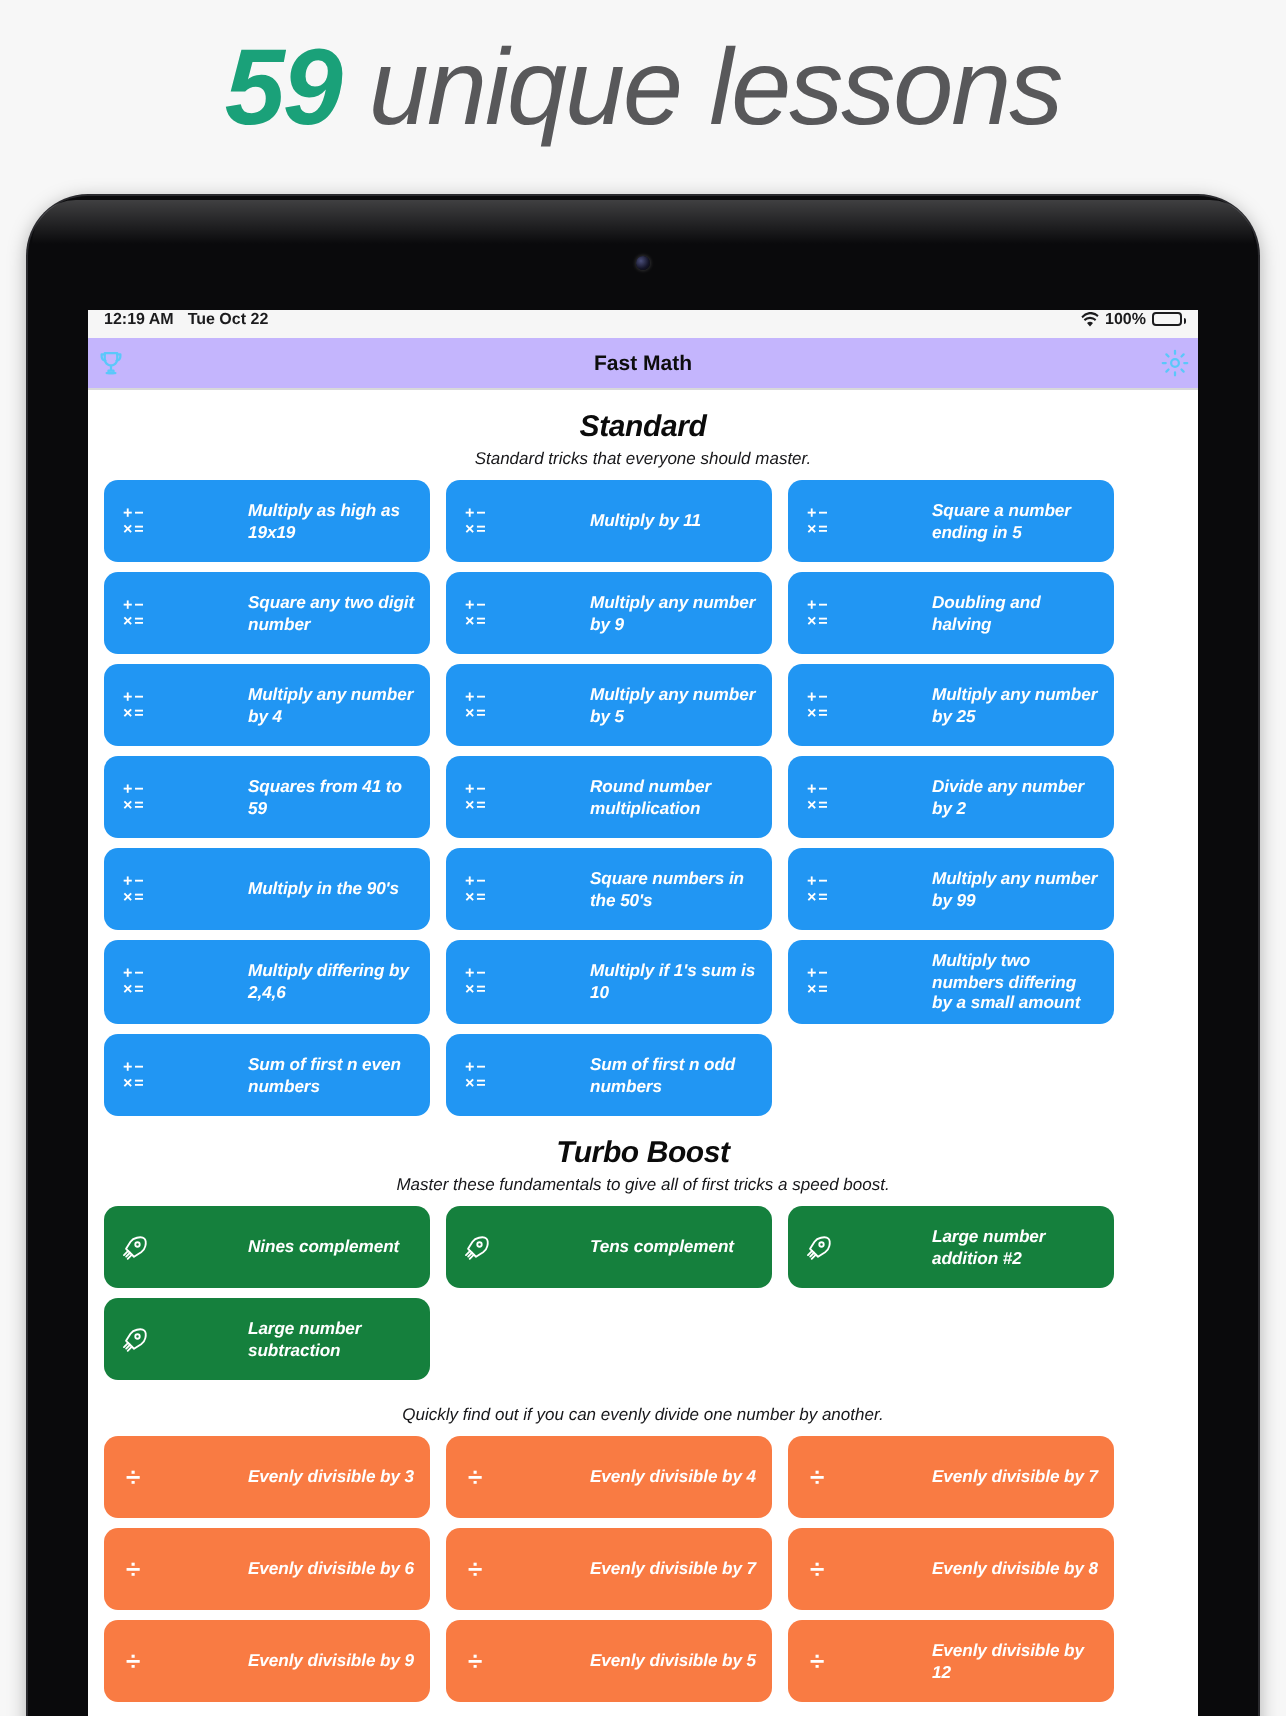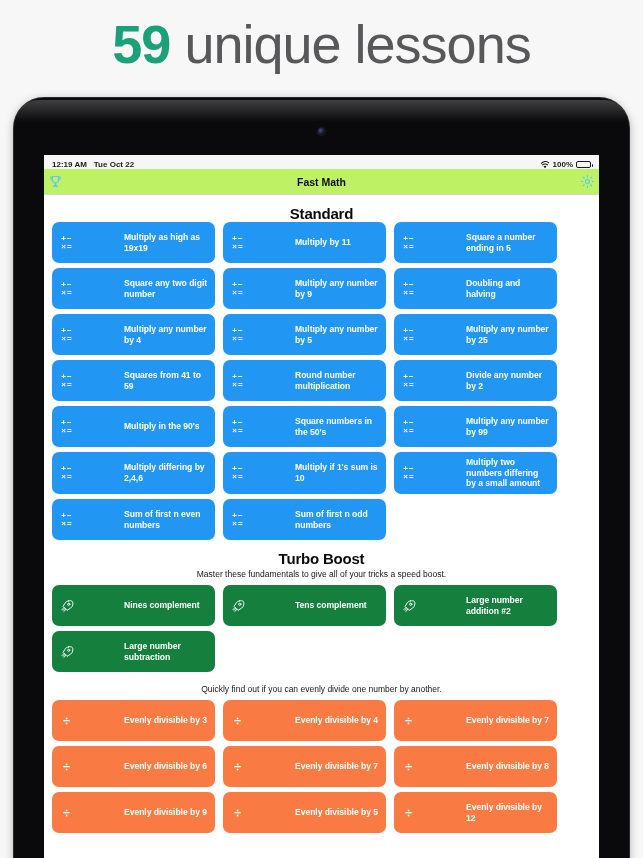--- a/index.html
+++ b/index.html
@@ -11,20 +11,21 @@
     position:relative;
   }
 
   
   .headline {
     height:95px;
     display:flex;
     align-items:center;
     justify-content:center;
     padding-bottom:8px;
+    font-style:italic;
   }
   .headline-text {
     font-size:54px;
     font-weight:400;
     color:#58585a;
     letter-spacing:-1px;
     white-space:nowrap;
   }
   .headline-num {
     font-weight:700;
@@ -69,21 +70,21 @@
     height:743px;
     background:#ffffff;
     overflow:hidden;
   }
 
   
   .statusbar {
     height:14px;
     background:#f6f6f6;
     display:flex;
-    align-items:flex-end;
+    align-items:flex-start;
     justify-content:space-between;
     padding:0 8px;
     font-size:8px;
     color:#1c1c1e;
     font-weight:600;
   }
   .sb-left { display:flex; gap:7px; align-items:center; }
   .sb-right { display:flex; gap:3px; align-items:center; }
   .wifi-icon { display:block; }
   .battery {
@@ -99,38 +100,38 @@
     right:-3px; top:2px;
     width:1.5px; height:3px;
     background:#1c1c1e;
     border-radius:0 1px 1px 0;
   }
   .battery-fill { width:100%; height:100%; background:#1c1c1e; border-radius:1px; }
 
   
   .navbar {
     height:26px;
-    background:#bef264;
+    background:#c4b5fd;
     border-bottom:.5px solid #d8d8da;
     display:flex;
     align-items:center;
     justify-content:space-between;
     padding:0 4px;
   }
   .nav-title { font-size:10.5px; font-weight:600; color:#0d0d0d; }
   .nav-icon { cursor:pointer; display:flex; align-items:center; }
 
   
   .content {
     height:703px;
     overflow:hidden;
     background:#fff;
     padding:0 5px;
   }
-  .section { padding-top:10px; }
+  .section { padding-top:10px;font-style:italic; }
   .section-title {
     text-align:center;
     font-size:15px;
     font-weight:700;
     color:#0b0b0b;
     letter-spacing:-.2px;
   }
   .section-sub {
     text-align:center;
     font-size:8.5px;
@@ -231,20 +232,21 @@
           <circle cx="12" cy="12" r="3.1"></circle>
           <path d="M12 2.2v2.4M12 19.4v2.4M21.8 12h-2.4M4.6 12H2.2M18.9 5.1l-1.7 1.7M6.8 17.2l-1.7 1.7M18.9 18.9l-1.7-1.7M6.8 6.8 5.1 5.1"></path>
         </svg>
       </span>
     </div>
 
     <div class="content">
       <div id="sections-root">
           <div class="section">
             <div class="section-title">Standard</div>
+            <div class="section-sub">Standard tricks that everyone should master.</div>
             <div class="grid">
               <div class="card card-blue">
                 <span class="card-icon">
                   <span class="mathicon">
                     <span>+</span>
                     <span>−</span>
                     <span>×</span>
                     <span>=</span>
                   </span>
                 </span>
@@ -456,21 +458,21 @@
                     <span>×</span>
                     <span>=</span>
                   </span>
                 </span>
                 <span class="card-label">Sum of first n odd numbers</span>
               </div>
             </div>
           </div>
           <div class="section">
             <div class="section-title">Turbo Boost</div>
-            <div class="section-sub">Master these fundamentals to give all of your tricks a speed boost.</div>
+            <div class="section-sub">Master these fundamentals to give all of first tricks a speed boost.</div>
             <div class="grid">
               <div class="card card-green">
                 <span class="card-icon">
                   <svg width="14" height="14" viewBox="0 0 24 24" fill="none" stroke="#ffffff" stroke-width="1.6" stroke-linecap="round" stroke-linejoin="round">
                     <path d="M14.5 3.2c2.6-.6 5.3-.3 6.4.8s1.4 3.8.8 6.4c-.5 2.2-1.8 4-3.6 5.3L12 19.5l-3.4-3.4-3.4-3.4 3.8-6.1c1.3-1.8 3.2-2.9 5.5-3.4Z"></path>
                     <circle cx="15" cy="9" r="1.9"></circle>
                     <path d="m8.6 16.1-3.3 3.3M7 14.5 3.4 18.1M10.2 17.7 6.6 21.3"></path>
                   </svg>
                 </span>
                 <span class="card-label">Nines complement</span>

